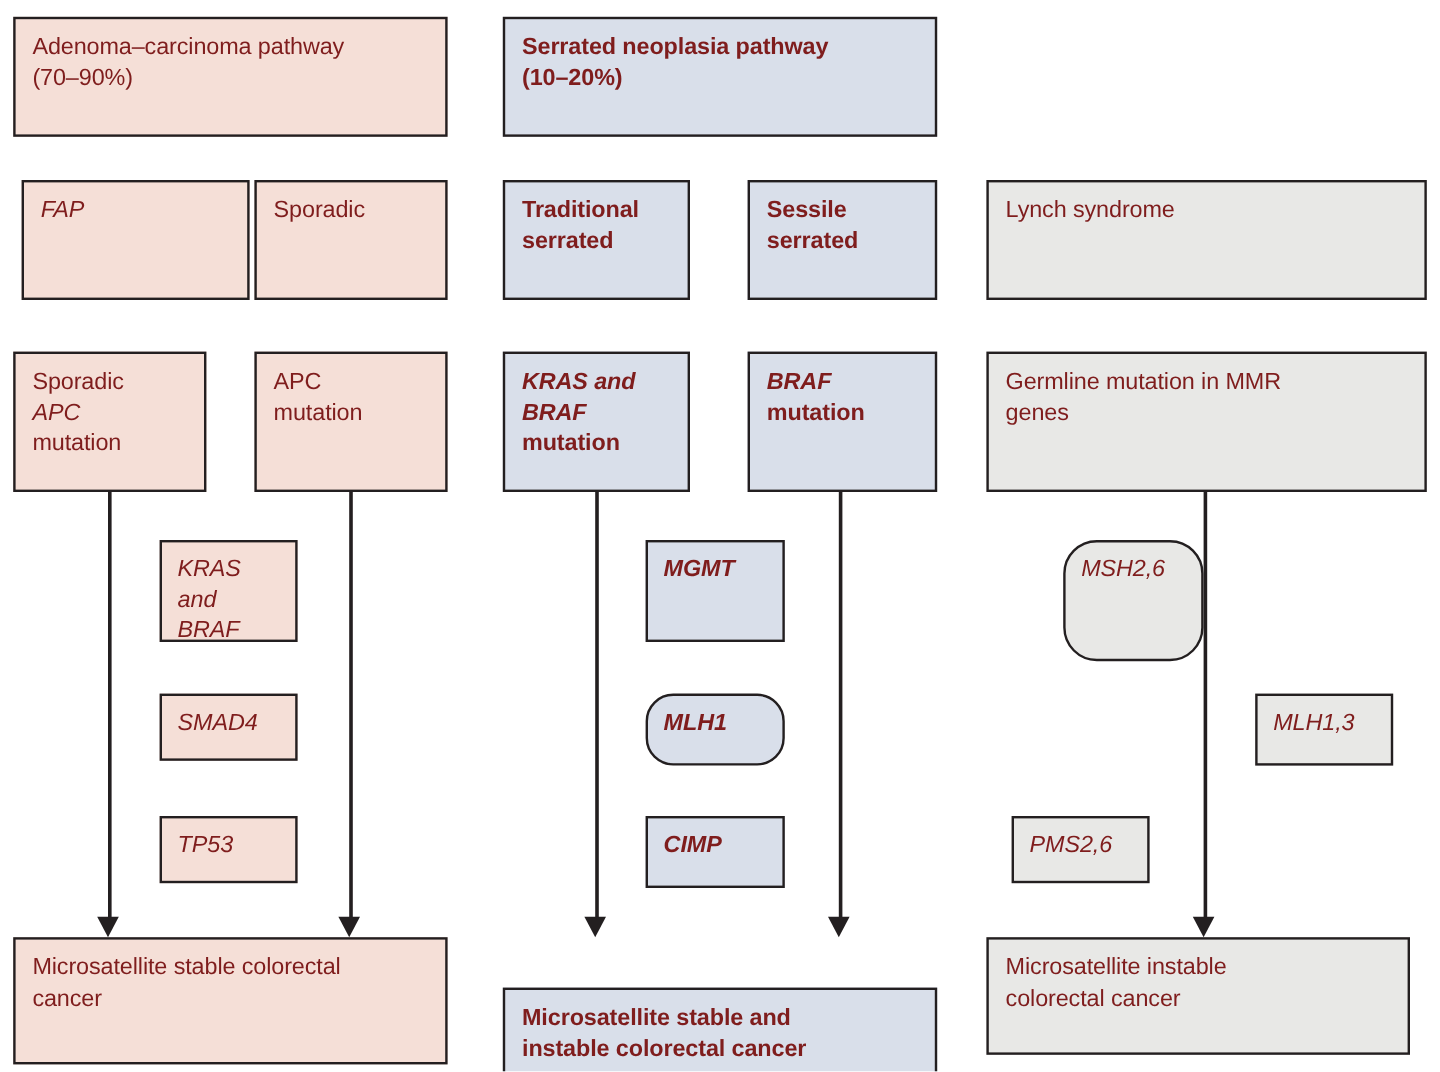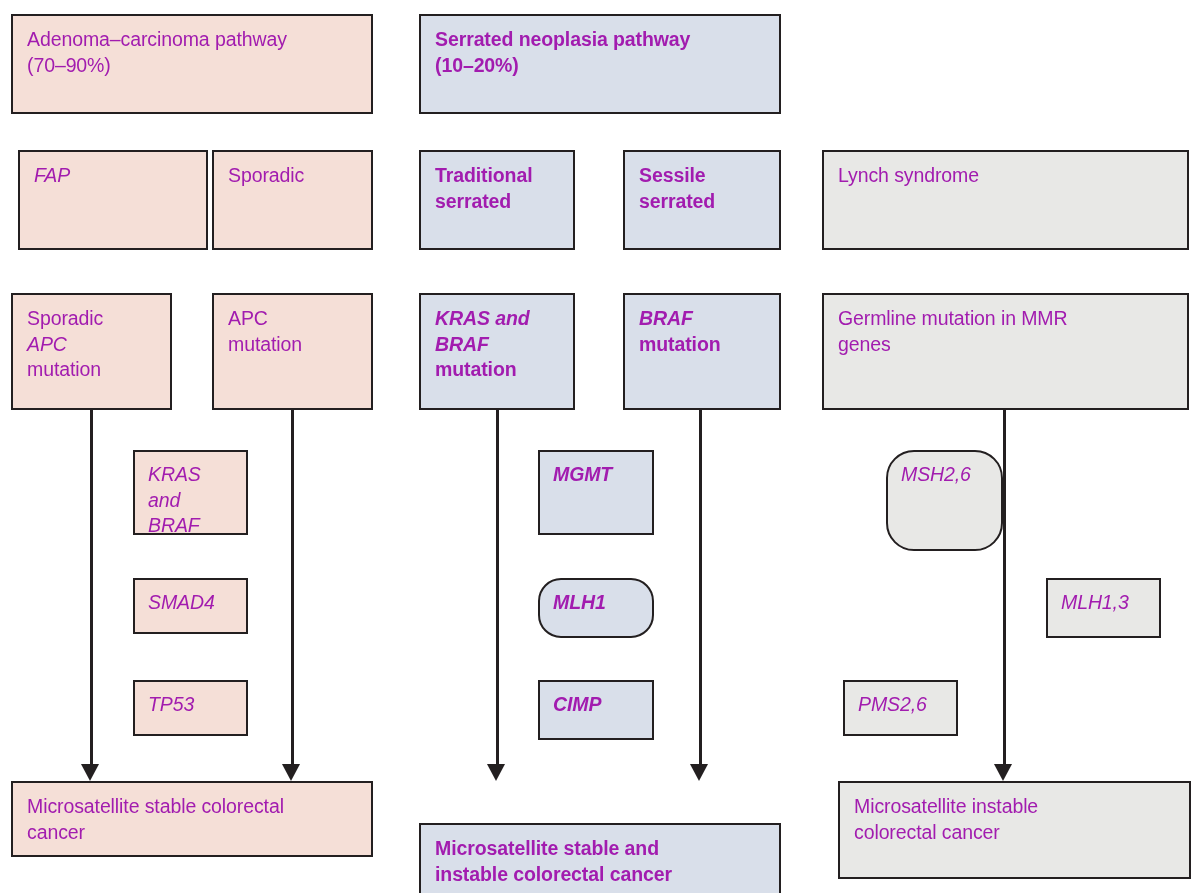--- a/index.html
+++ b/index.html
@@ -15,21 +15,21 @@
     font-family: "Liberation Sans", sans-serif;
     overflow: hidden;
   }
   .box {
     position: absolute;
     box-sizing: border-box;
     border: 2.5px solid #231f20;
     padding: 11px 14px 0 14px;
     font-size: 19.5px;
     line-height: 1.31;
-    color: #a21caf;
+    color: #7f1d1d;
     letter-spacing: -0.1px;
   }
   .pink   { background: #f5dfd7; }
   .blue   { background: #d9dfea; font-weight: bold; }
   .grey   { background: #e8e8e6; }
 
   .gene {
     padding-top: 10px;
     padding-left: 13px;
     font-style: italic;
@@ -93,21 +93,21 @@
   </div>
 
   <div class="box pink gene" style="left:133px; top:578px; width:115px; height:56px;">
     <div>SMAD4</div>
   </div>
 
   <div class="box pink gene" style="left:133px; top:680px; width:115px; height:56px;">
     <div>TP53</div>
   </div>
 
-  <div class="box pink" style="left:11px; top:781px; width:362px; height:76px;">
+  <div class="box pink" style="left:11px; top:781px; width:362px; height:106px;">
     <div>Microsatellite stable colorectal</div>
     <div>cancer</div>
   </div>
 
   <div class="box blue" style="left:419px; top:14px; width:362px; height:100px;">
     <div>Serrated neoplasia pathway</div>
     <div>(10–20%)</div>
   </div>
 
   <div class="box blue" style="left:419px; top:150px; width:156px; height:100px;">
@@ -172,18 +172,18 @@
   </div>
 
   <div class="box grey gene" style="left:1046px; top:578px; width:115px; height:60px;">
     <div>MLH1,3</div>
   </div>
 
   <div class="box grey gene" style="left:843px; top:680px; width:115px; height:56px;">
     <div>PMS2,6</div>
   </div>
 
-  <div class="box grey" style="left:822px; top:781px; width:353px; height:98px;margin-left:16px;">
+  <div class="box grey" style="left:822px; top:781px; width:353px; height:98px;">
     <div>Microsatellite instable</div>
     <div>colorectal cancer</div>
   </div>
 
 </div>
 
 </body></html>

